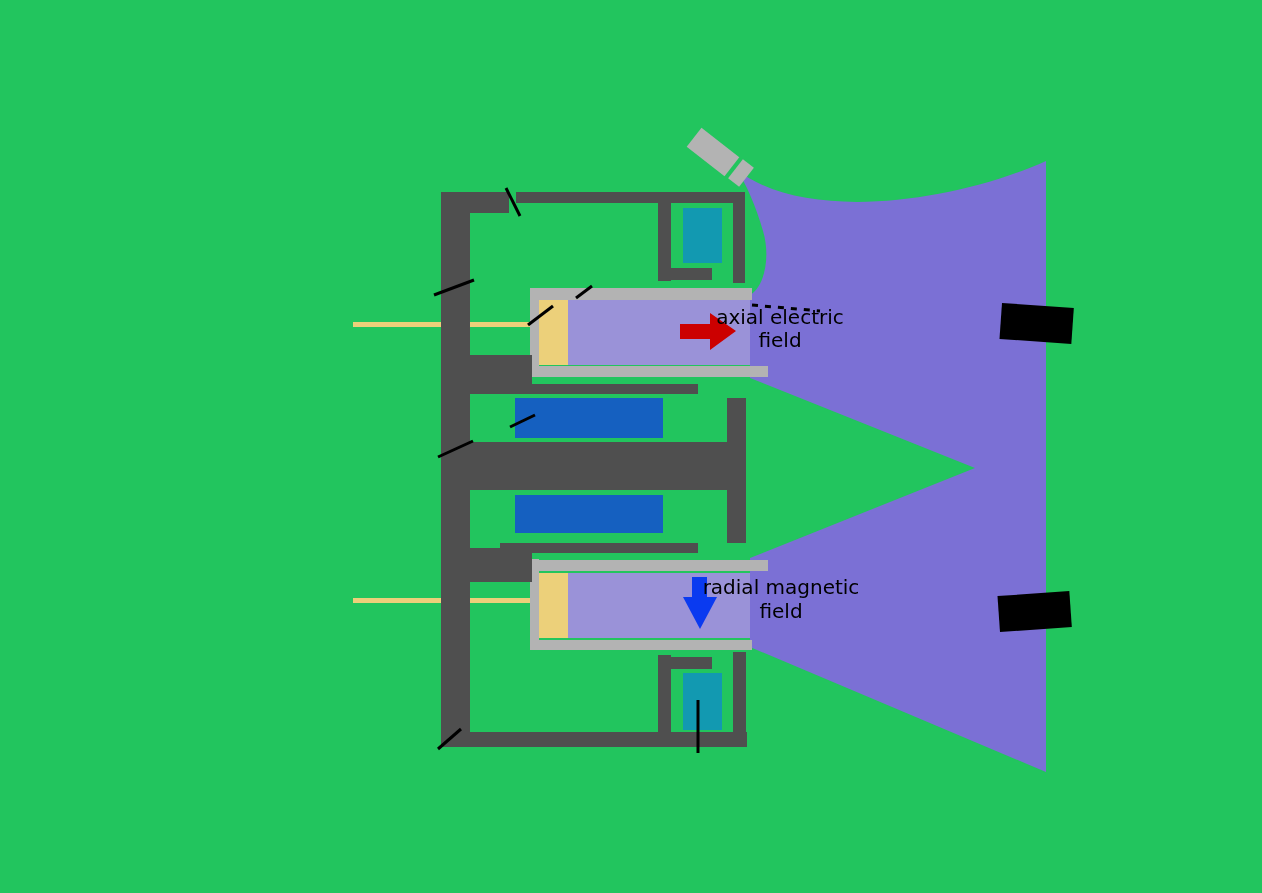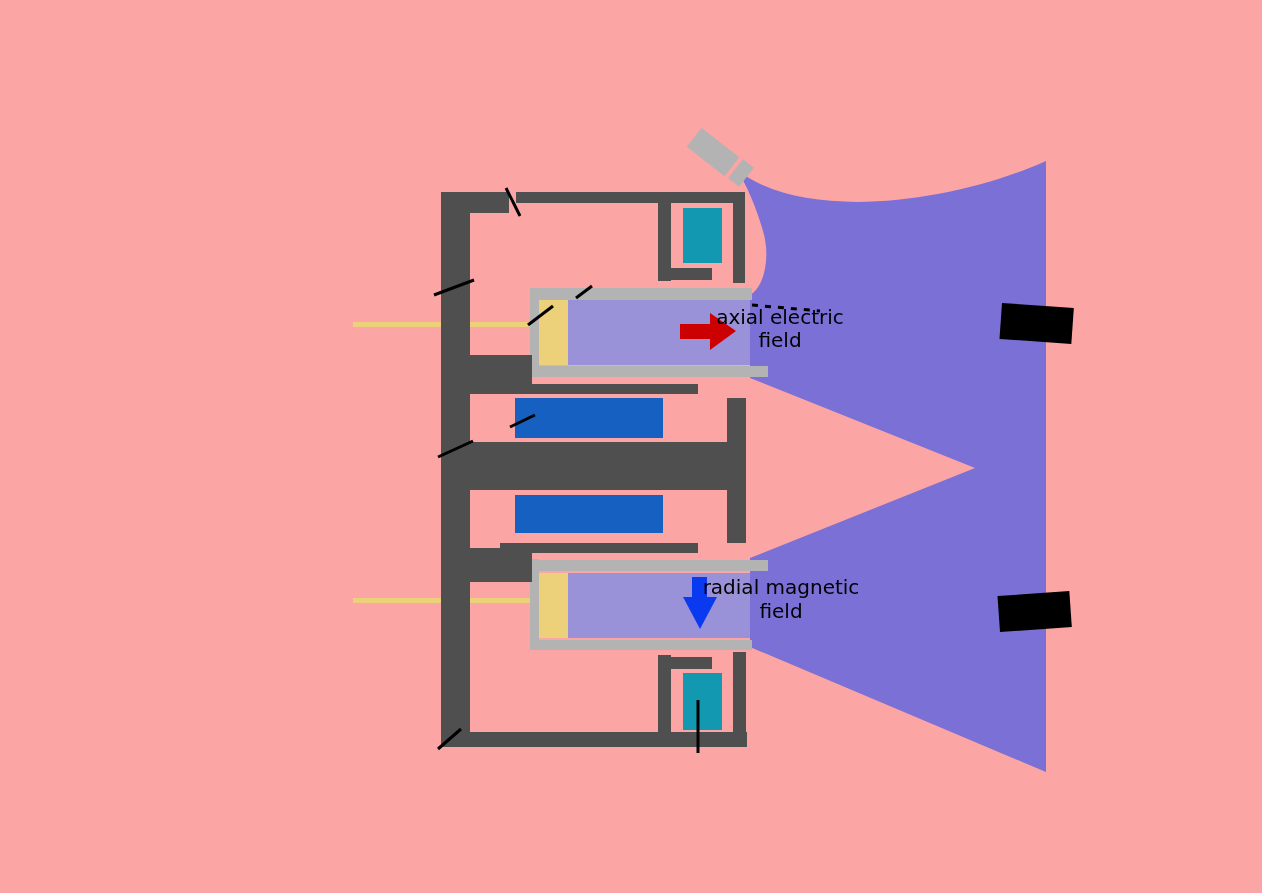--- a/index.html
+++ b/index.html
@@ -1,16 +1,16 @@
 <!DOCTYPE html>
 <html><head>
 <meta charset="utf-8">
 <style>
   html,body{margin:0;padding:0;background:#000;}
-  #stage{position:relative;width:1262px;height:893px;background:#fca5a5;overflow:hidden;}
+  #stage{position:relative;width:1262px;height:893px;background:#22c55e;overflow:hidden;}
   #stage svg{position:absolute;left:0;top:0;}
   text.diagram-label{font-family:"DejaVu Sans","Liberation Sans",sans-serif;font-size:20px;fill:#000;}
 </style>
 </head>
 <body>
 
 <div id="stage">
 <svg width="1262" height="893" viewBox="0 0 1262 893">
 
   <path fill="#7b70d5" d="M737,170 C805,223 952,203 1046,161 L1046,772 L750,647 L750,558 L975,468 L750,378 L750,295 C764,287 771,258 763,231 C756,206 746,184 737,170 Z"></path>

